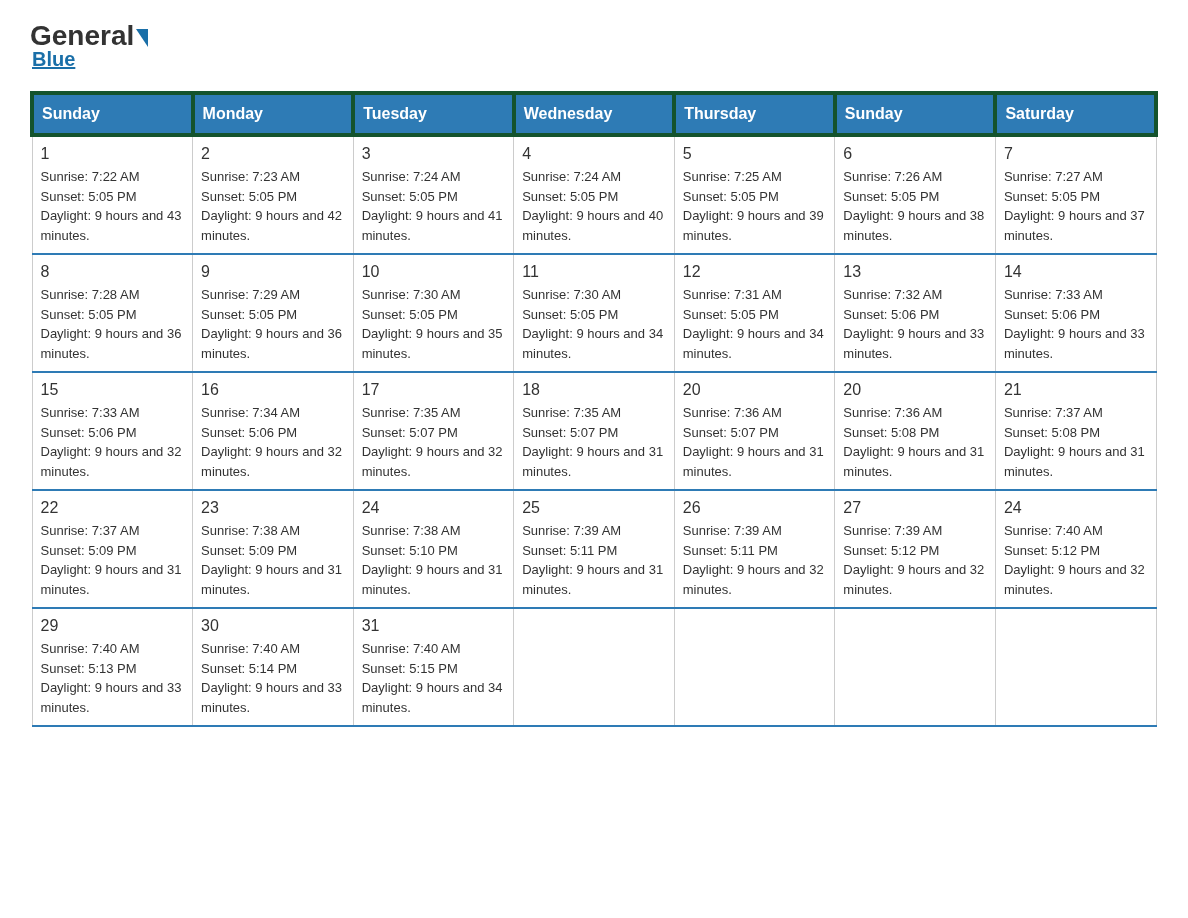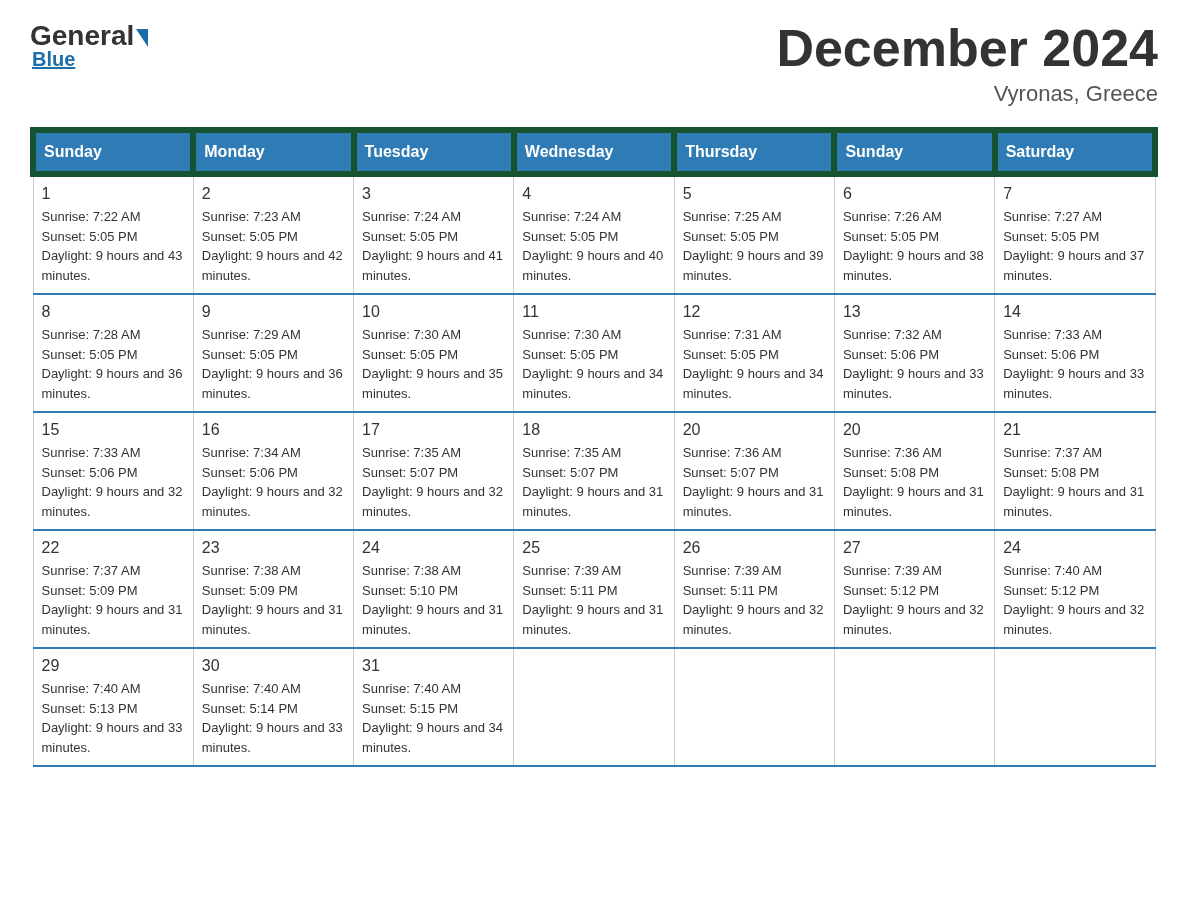--- a/index.html
+++ b/index.html
@@ -5,21 +5,21 @@
     * { box-sizing: border-box; margin: 0; padding: 0; }
     body {
       font-family: Arial, sans-serif;
       background: #fff;
       padding: 20px 30px;
       width: 1188px;
       min-height: 918px;
     }
     .header {
       display: flex;
-      justify-content: space-between;
+      justify-content: flex-start;
       align-items: flex-start;
       margin-bottom: 20px;
     }
     .logo {
       display: flex;
       flex-direction: column;
       align-items: flex-start;
     }
     .logo-text {
       font-size: 28px;
@@ -62,21 +62,21 @@
       width: 100%;
       border-collapse: collapse;
     }
     thead th {
       background-color: #2e7bb5;
       color: #fff;
       font-size: 16px;
       font-weight: bold;
       padding: 10px 8px;
       text-align: left;
-      border: 6px solid #14532d;
+      border: 4px solid #14532d;
     }
     tbody td {
       vertical-align: top;
       padding: 8px;
       border: 1px solid #ccc;
       font-size: 13px;
       color: #333;
       width: 14.28%;
       min-height: 100px;
     }
@@ -101,24 +101,20 @@
   </style>
 </head>
 <body>
 
 <div class="header">
   <div class="logo">
     <div class="logo-text">
       General<span class="logo-triangle"></span>
     </div>
     <div class="logo-line">Blue</div>
-  </div>
-  <div class="title-section">
-    <div class="month-title">December 2024</div>
-    <div class="location">Vyronas, Greece</div>
   </div>
 </div>
 
 <table>
   <thead>
     <tr>
     <th>Sunday</th>
         <th>Monday</th>
         <th>Tuesday</th>
         <th>Wednesday</th>

